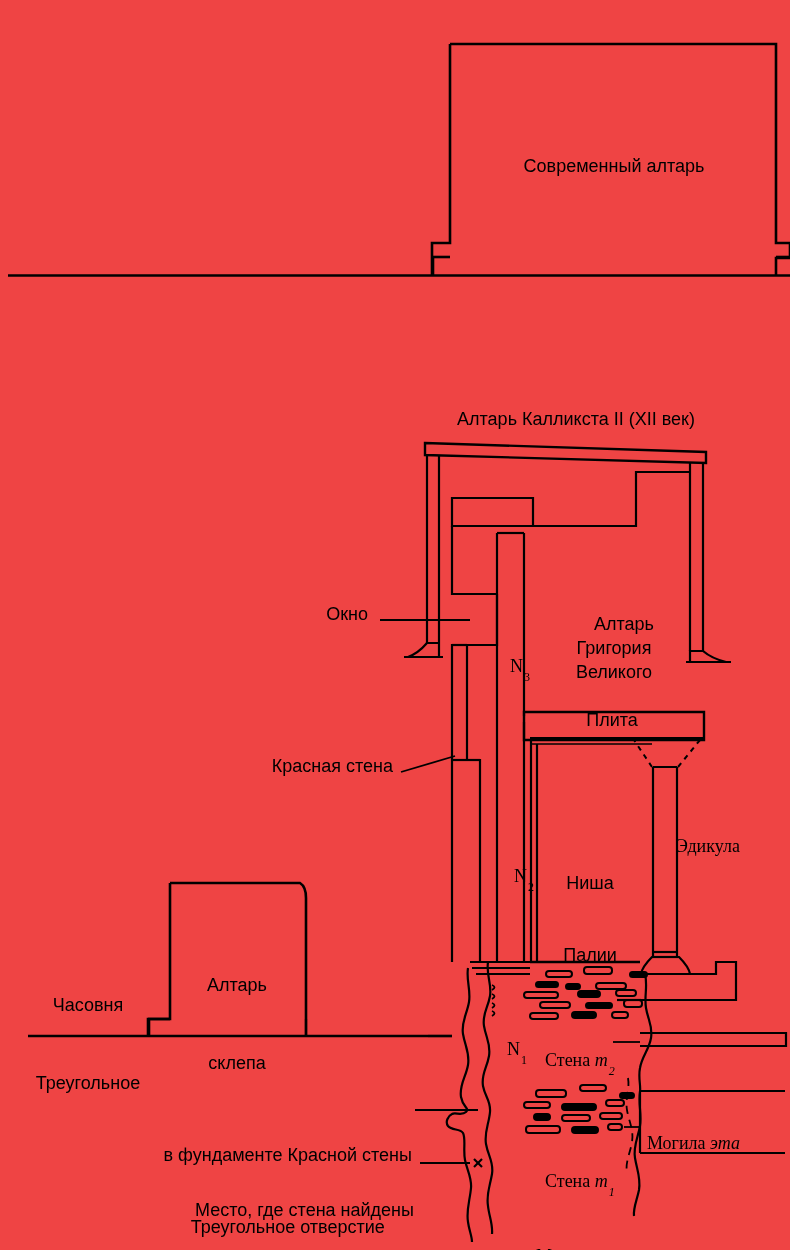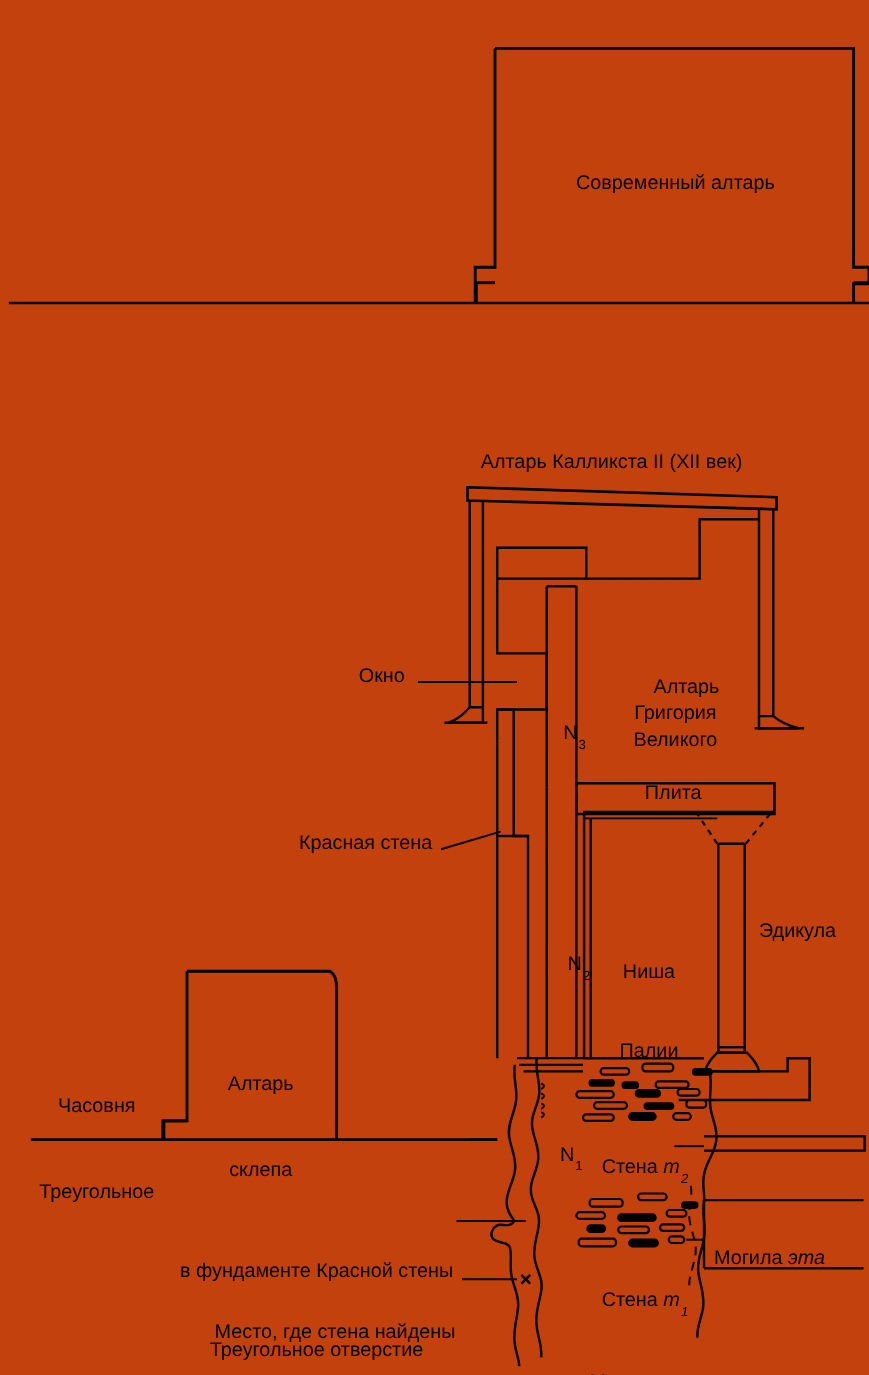--- a/index.html
+++ b/index.html
@@ -9,41 +9,41 @@
     background: #ffffff;
   }
   body {
     font-family: "Liberation Sans", "DejaVu Sans", sans-serif;
     color: #000000;
   }
   #stage {
     position: relative;
     width: 790px;
     height: 1250px;
-    background: #c2410c;
+    background: #ef4444;
     overflow: hidden;
   }
   #diagram {
     position: absolute;
     left: 0;
     top: 0;
     width: 790px;
     height: 1250px;
   }
   .lbl {
     position: absolute;
     font-family: "Liberation Sans", "DejaVu Sans", sans-serif;
     font-size: 18px;
     line-height: 21px;
     color: #000;
     white-space: pre;
   }
   .lbl.c  { text-align: center; transform: translateX(-50%); }
   .lbl.r  { text-align: center;  transform: translateX(-100%); }
-  .lbl.l  { text-align: center; }
+  .lbl.l  { text-align: center; font-family: Liberation Serif, serif; }
   .sub {
     font-size: 12px;
     vertical-align: sub;
     position: relative;
     top: 4px;
     left: 1px;
   }
   .ital { font-style: italic; }
 </style>
 </head>
@@ -195,40 +195,40 @@
       <g stroke-width="2.2">
         <line x1="474" y1="1159" x2="482" y2="1167"></line>
         <line x1="482" y1="1159" x2="474" y2="1167"></line>
       </g>
 
     </g>
   </svg>
 
   <div class="lbl c" style="left:614px; top:156px;">Современный алтарь</div>
 
-  <div class="lbl c" style="left:556px; top:409px;">Алтарь Калликста II (XII век)</div>
+  <div class="lbl c" style="left:576px; top:409px;">Алтарь Калликста II (XII век)</div>
 
   <div class="lbl c" style="left:614px; top:588px; line-height:24px;">
     <span style="white-space:pre-line;">Алтарь
 Григория
 Великого</span>
   </div>
 
   <div class="lbl r" style="left:368px; top:604px;">Окно</div>
 
   <div class="lbl r" style="left:393px; top:756px;">Красная стена</div>
 
   <div class="lbl c" style="left:612px; top:710px;">Плита</div>
 
   <div class="lbl c" style="left:590px; top:823px; line-height:24px;">
     <div>Ниша</div>
     <div>Палии</div>
   </div>
 
-  <div class="lbl l" style="left:690px; top:836px;">Эдикула</div>
+  <div class="lbl l" style="left:676px; top:836px;">Эдикула</div>
 
   <div class="lbl c" style="left:88px; top:940px; line-height:26px;">
     <div>Часовня</div>
     <div>Треугольное</div>
   </div>
 
   <div class="lbl c" style="left:237px; top:920px; line-height:26px;">
     <div>Алтарь</div>
     <div>склепа</div>
   </div>

